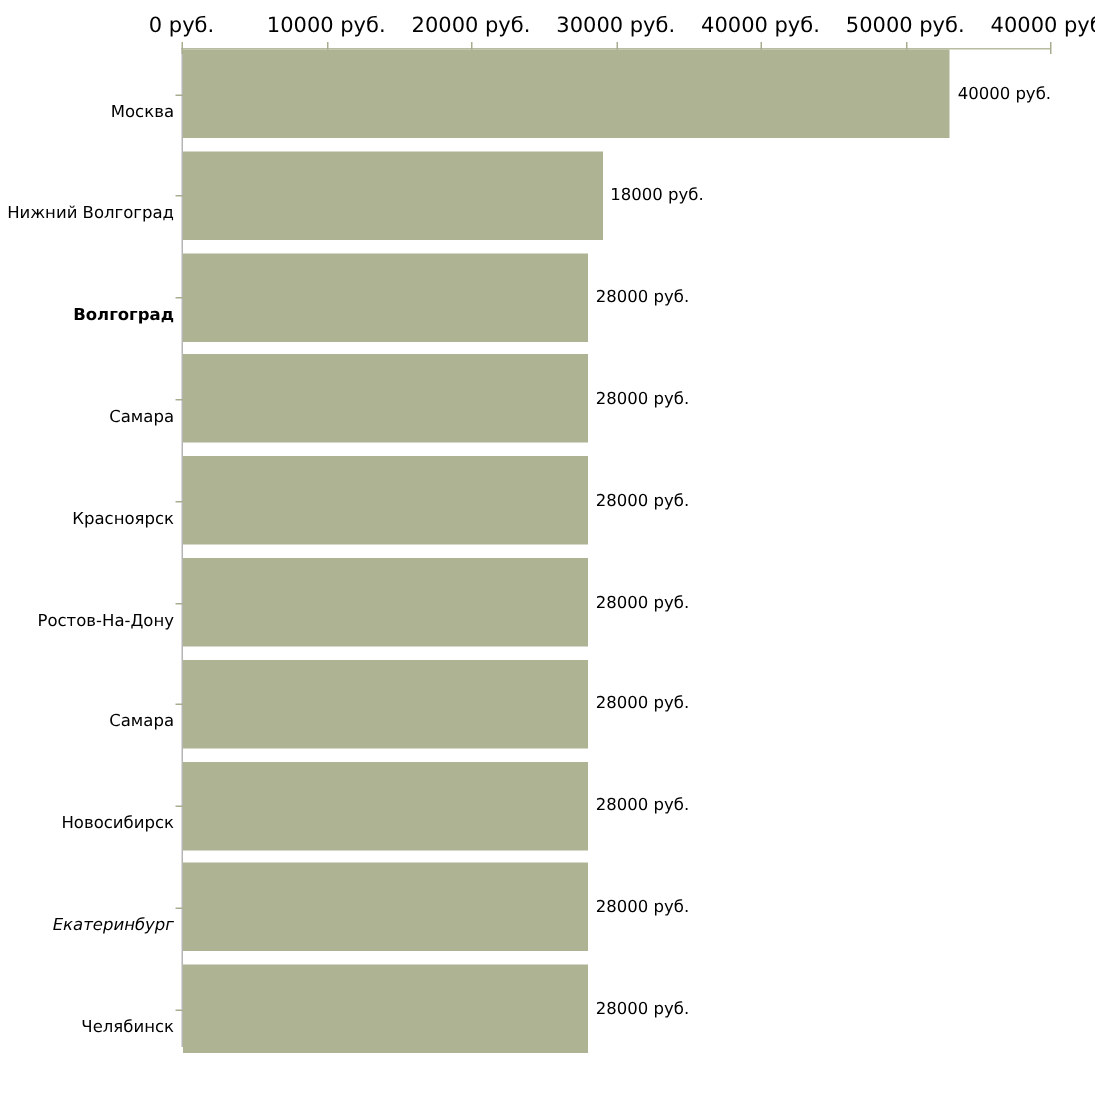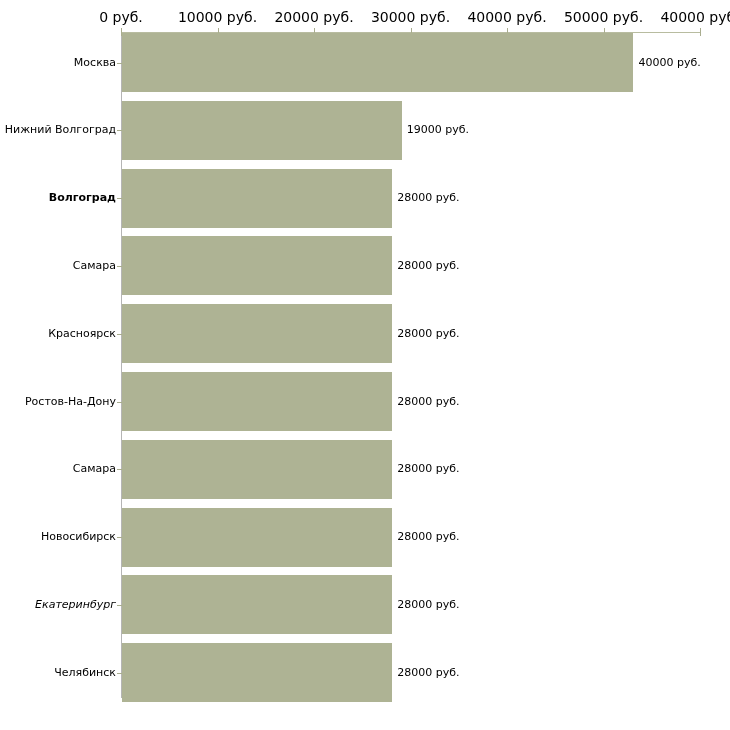--- a/index.html
+++ b/index.html
@@ -64,20 +64,21 @@
   }
   .y-label {
     position: absolute;
     right: 614px;           
     font-size: 11px;
     line-height: 12px;
     color: #000;
     white-space: nowrap;
     text-align: right;
     transform: translateY(-50%);
+    margin-top: 12px;
   }
 
   
   .bar {
     position: absolute;
     left: 122px;
     background: #aeb394;
   }
   .bar-value {
     position: absolute;
@@ -131,21 +132,21 @@
       <div class="y-label" style="top: 537.1px;">Новосибирск</div>
       <div class="y-tick" style="top: 605px;"></div>
       <div class="y-label" style="top: 604.9px; font-style: italic;">Екатеринбург</div>
       <div class="y-tick" style="top: 673px;"></div>
       <div class="y-label" style="top: 672.7px;">Челябинск</div>
     </div>
   <div id="bars-layer">
       <div class="bar" title="Москва: 53000 руб." style="top: 33px; height: 59px; width: 511.45px; background: rgb(174, 179, 148);"></div>
       <div class="bar-value" style="left: 638.45px; top: 62.5px;">40000 руб.</div>
       <div class="bar" title="Нижний Новгород: 29000 руб." style="top: 100.8px; height: 59px; width: 279.85px; background: rgb(174, 179, 148);"></div>
-      <div class="bar-value" style="left: 406.85px; top: 130.3px;">19000 руб.</div>
+      <div class="bar-value" style="left: 406.85px; top: 130.3px;">18000 руб.</div>
       <div class="bar" title="Волгоград: 28000 руб." style="top: 168.6px; height: 59px; width: 270.2px; background: rgb(174, 179, 148);"></div>
       <div class="bar-value" style="left: 397.2px; top: 198.1px;">28000 руб.</div>
       <div class="bar" title="Пермь: 28000 руб." style="top: 236.4px; height: 59px; width: 270.2px; background: rgb(174, 179, 148);"></div>
       <div class="bar-value" style="left: 397.2px; top: 265.9px;">28000 руб.</div>
       <div class="bar" title="Красноярск: 28000 руб." style="top: 304.2px; height: 59px; width: 270.2px; background: rgb(174, 179, 148);"></div>
       <div class="bar-value" style="left: 397.2px; top: 333.7px;">28000 руб.</div>
       <div class="bar" title="Ростов-На-Дону: 28000 руб." style="top: 372px; height: 59px; width: 270.2px; background: rgb(174, 179, 148);"></div>
       <div class="bar-value" style="left: 397.2px; top: 401.5px;">28000 руб.</div>
       <div class="bar" title="Самара: 28000 руб." style="top: 439.8px; height: 59px; width: 270.2px; background: rgb(174, 179, 148);"></div>
       <div class="bar-value" style="left: 397.2px; top: 469.3px;">28000 руб.</div>

